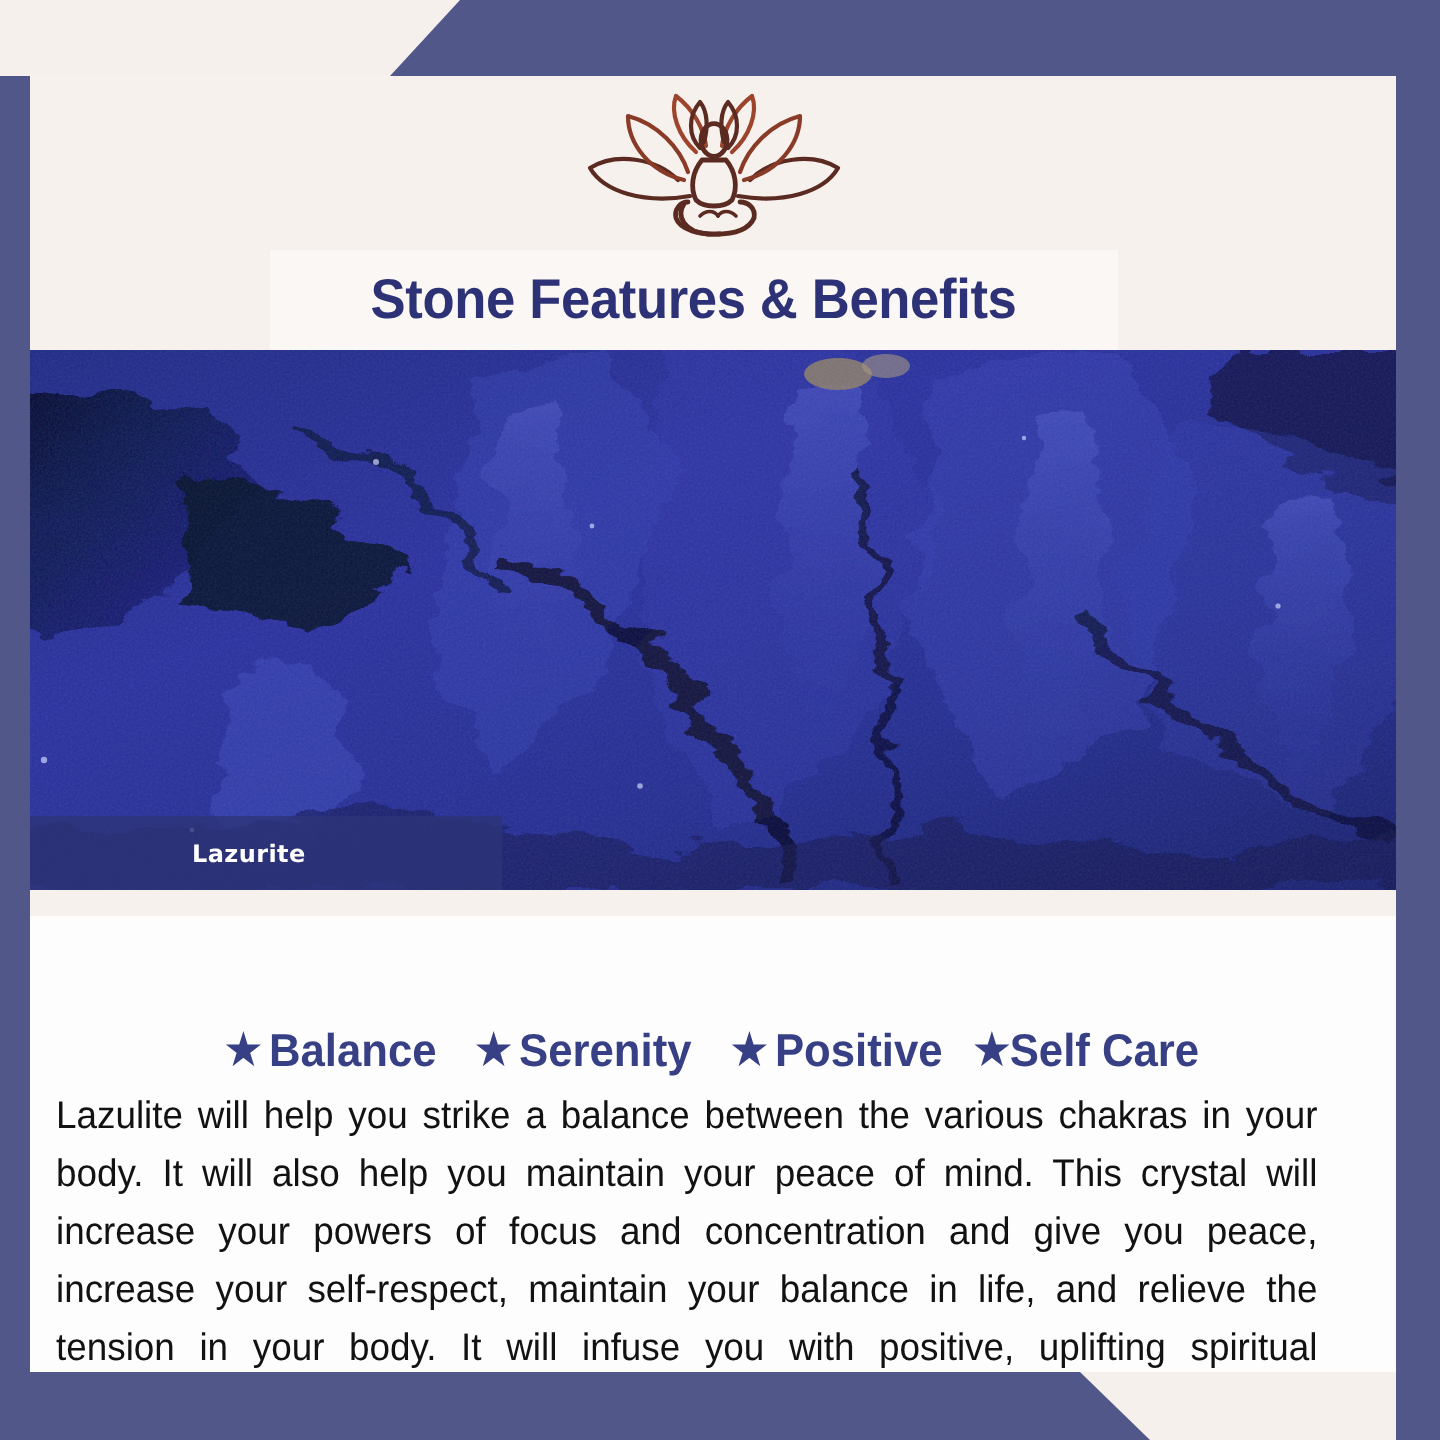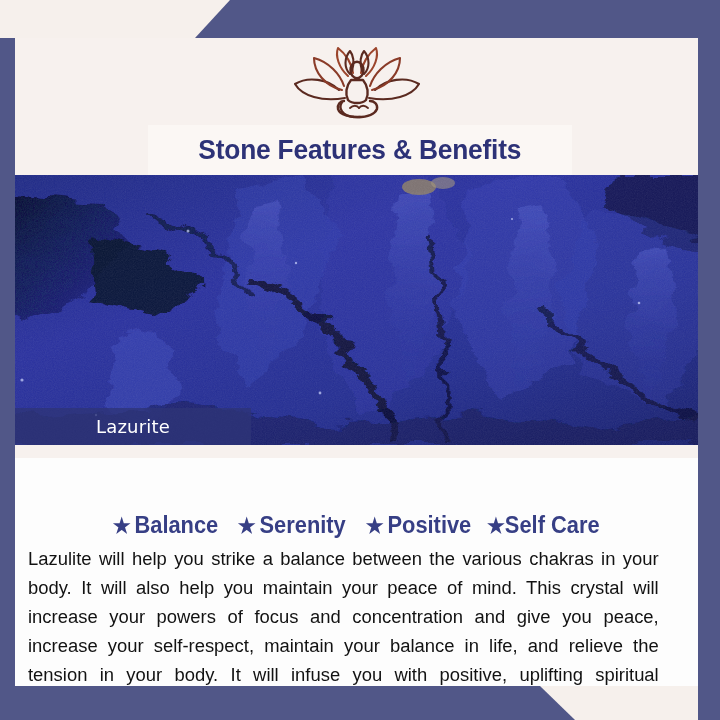--- a/index.html
+++ b/index.html
@@ -94,21 +94,21 @@
     font-size: 15.5px;
     letter-spacing: 2.4px;
     color: #3a2520;
     font-weight: 400;
   }
 
   
   .title-banner {
     position: absolute;
     top: 87px;
-    left: 133px;
+    left: 120px;
     width: 424px;
     height: 50px;
     background: #fbf7f4;
     display: flex;
     align-items: center;
     justify-content: center;
   }
   .title-text {
     font-family: "Liberation Sans Narrow", "Liberation Sans", sans-serif;
     font-weight: 700;
@@ -139,22 +139,22 @@
     width: 251px;
     height: 37px;
     background: rgba(46,52,119,0.78);
     display: flex;
     align-items: center;
   }
   .stone-tag-label {
     margin-left: 96px;
     color: #ffffff;
     font-family: "DejaVu Sans", sans-serif;
-    font-weight: 400;
-    font-size: 18px;
+    font-weight: 700;
+    font-size: 12px;
     letter-spacing: 0.2px;
   }
 
   
   .strip {
     position: absolute;
     top: 407px;
     left: -15px;
     width: 720px;
     height: 13px;

